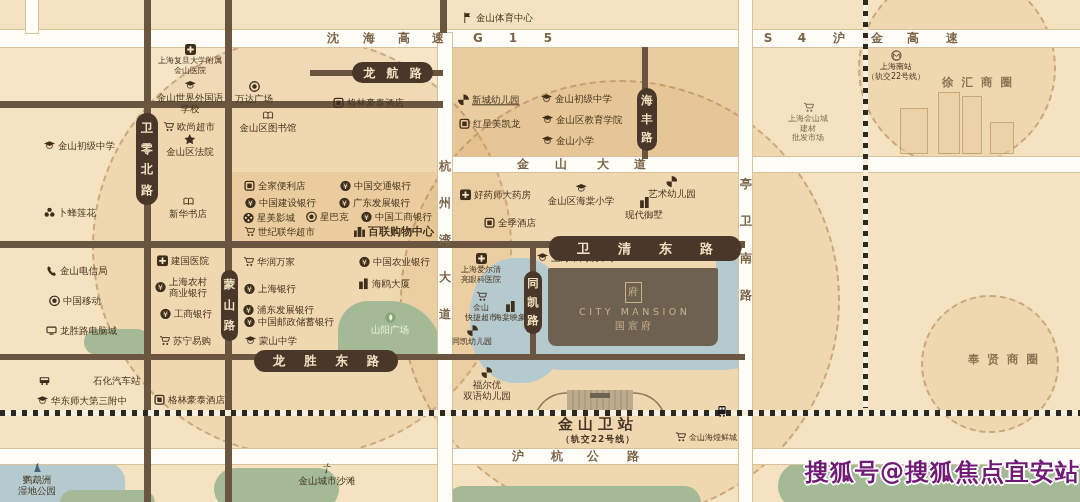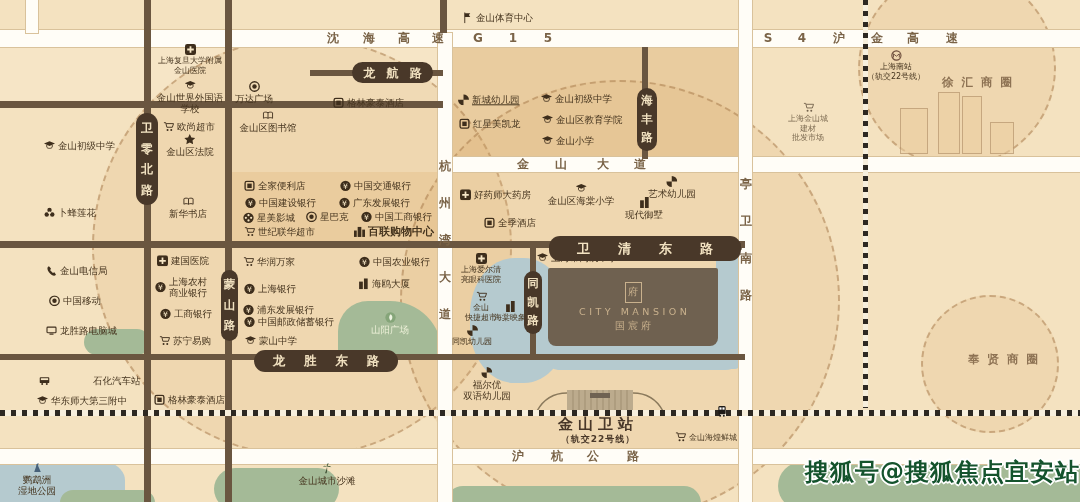--- a/index.html
+++ b/index.html
@@ -39,21 +39,21 @@
            color:#493829;z-index:30;white-space:nowrap;}
   .st-sub{transform:translate(-50%,-50%);font-size:9px;font-weight:bold;letter-spacing:1px;
           color:#493829;z-index:30;white-space:nowrap;}
   .project{left:548px;top:268px;width:170px;height:78px;background:#6f6150;z-index:25;
            display:flex;flex-direction:column;align-items:center;justify-content:center;
            color:#c9b18d;border-radius:2px 2px 8px 8px;}
   .emblem{width:15px;height:19px;border:1px solid #c9b18d;font-size:10px;display:flex;
           align-items:center;justify-content:center;margin-bottom:3px;}
   .p-en{font-size:9.5px;letter-spacing:3.5px;text-indent:3.5px;}
   .p-cn{font-size:10px;letter-spacing:3px;text-indent:3px;margin-top:2px;}
-  .watermark{right:0;top:456px;font-size:24px;font-weight:bold;color:#14532d;letter-spacing:1px;z-index:60;
+  .watermark{right:0;top:456px;font-size:24px;font-weight:bold;color:#701a75;letter-spacing:1px;z-index:60;
              text-shadow:-2px 0 #fff,2px 0 #fff,0 -2px #fff,0 2px #fff,-1px -1px #fff,1px 1px #fff,-1px 1px #fff,1px -1px #fff;}
 </style>
 </head>
 <body>
 
 <div class="map" id="m">
   <div class="abs project">
     <div class="emblem">府</div>
     <div class="p-en">CITY MANSION</div>
     <div class="p-cn">国宸府</div>

